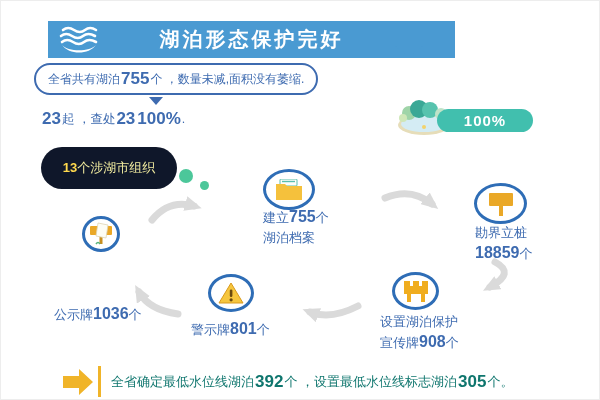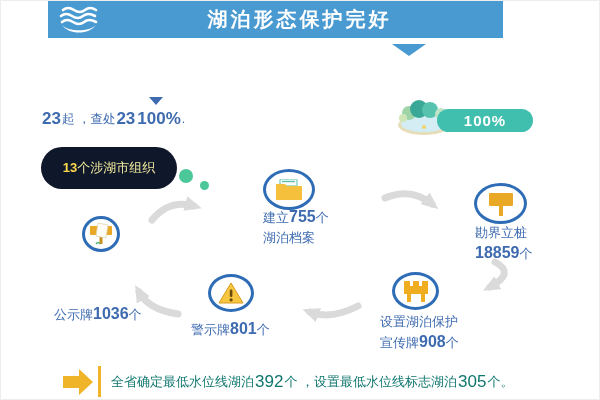--- a/index.html
+++ b/index.html
@@ -2,22 +2,22 @@
 <html><head>
 <meta charset="utf-8">
 <style>
   html,body{margin:0;padding:0;background:#fff;}
   #stage{
     position:relative;width:600px;height:400px;background:#ffffff;overflow:hidden;
     font-family:"Liberation Sans","DejaVu Sans",sans-serif;
     border:1px solid #ededed;box-sizing:border-box;
   }
   
-  .banner{position:absolute;left:47px;top:0;width:407px;height:37px;background:#4a9ad2;
-    display:flex;align-items:center;justify-content:center;padding-left:48px;}
+  .banner{position:absolute;left:47px;top:20px;width:407px;height:37px;background:#4a9ad2;
+    display:flex;align-items:center;justify-content:center;}
   .banner-title{color:#ffffff;font-size:20px;font-weight:bold;letter-spacing:3px;}
   .wave{position:absolute;left:9px;top:3px;width:44px;height:32px;}
   .banner-tri{position:absolute;left:391px;top:43px;width:0;height:0;
     border-left:17px solid transparent;border-right:17px solid transparent;border-top:12px solid #4a9ad2;}
   
   .pill-badge{position:absolute;left:33px;top:62px;height:28px;border:2px solid #3e6bb0;border-radius:16px;
     display:flex;align-items:center;padding:0 12px;color:#3e6bb0;}
   .pill-badge .t{font-size:12px;}
   .pill-badge .n{font-size:17px;font-weight:bold;margin:0 1px;}
   .pill-tri{position:absolute;left:148px;top:96px;width:0;height:0;
@@ -55,38 +55,43 @@
   .lbl3{left:379px;top:311px;}
   .lbl4{left:190px;top:318px;}
   .lbl5{left:53px;top:255px;margin-top:48px;}
   
   .arrows{position:absolute;left:0;top:0;pointer-events:none;}
   
   .bottom-arrow{position:absolute;left:62px;top:368px;width:30px;height:26px;}
   .bottom-bar{position:absolute;left:97px;top:365px;width:3px;height:31px;background:#f0b429;}
   .bottom-line{position:absolute;left:110px;top:368px;height:26px;display:flex;align-items:center;color:#0f766e;}
   .bottom-line .t{font-size:13px;}
-  .bottom-line .n{font-size:17px;font-weight:normal;margin:0 1px;}
+  .bottom-line .n{font-size:17px;font-weight:bold;margin:0 1px;}
 </style>
 </head>
 <body>
 
 <div id="stage">
 
   <div class="banner">
     <svg class="wave" viewBox="0 0 44 32">
       <path d="M6 6 Q11 2 17 6 T28 6 T39 6" fill="none" stroke="#fff" stroke-width="2.6" stroke-linecap="round"></path>
       <path d="M4 12 Q9 8 15 12 T26 12 T38 12" fill="none" stroke="#fff" stroke-width="2.6" stroke-linecap="round"></path>
       <path d="M5 18 Q10 14 16 18 T27 18 T39 18" fill="none" stroke="#fff" stroke-width="2.6" stroke-linecap="round"></path>
       <path d="M5 21 C12 31 32 31 39 21 C33 28 11 28 5 21 Z" fill="#fff"></path>
     </svg>
     <div class="banner-title">湖泊形态保护完好</div>
   </div>
   <div class="banner-tri"></div>
 
+  <div class="pill-badge">
+    <span class="t">全省共有湖泊</span>
+    <span class="n">755</span>
+    <span class="t">个 ，数量未减,面积没有萎缩.</span>
+  </div>
   <div class="pill-tri"></div>
 
   <div class="case-line">
     <span class="n">23</span>
     <span class="t">起 ，查处</span>
     <span class="n">23</span>
     <span class="n">100%</span>
     <span class="t">.</span>
   </div>
 

